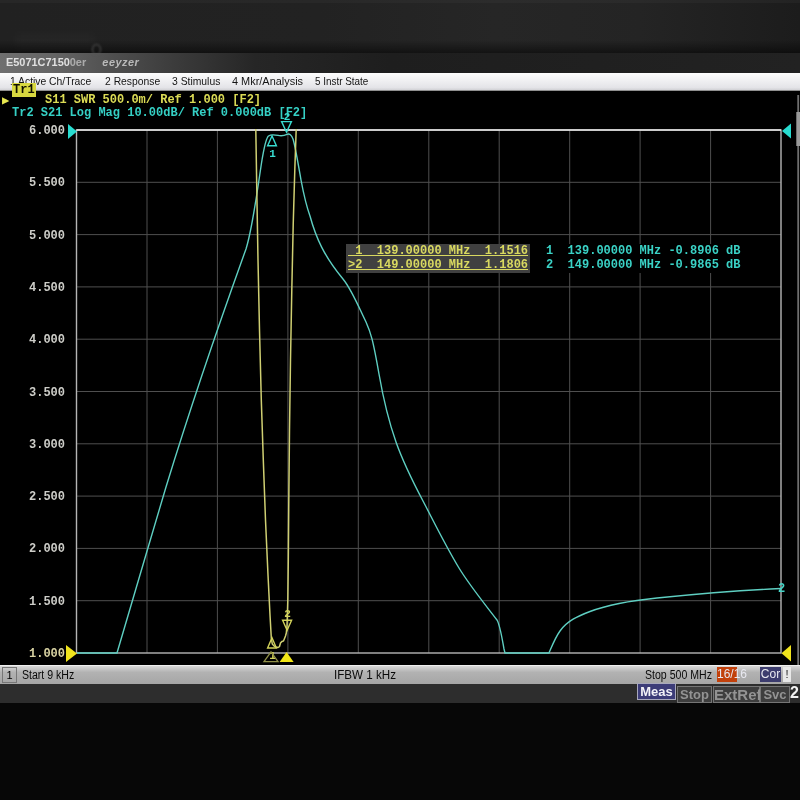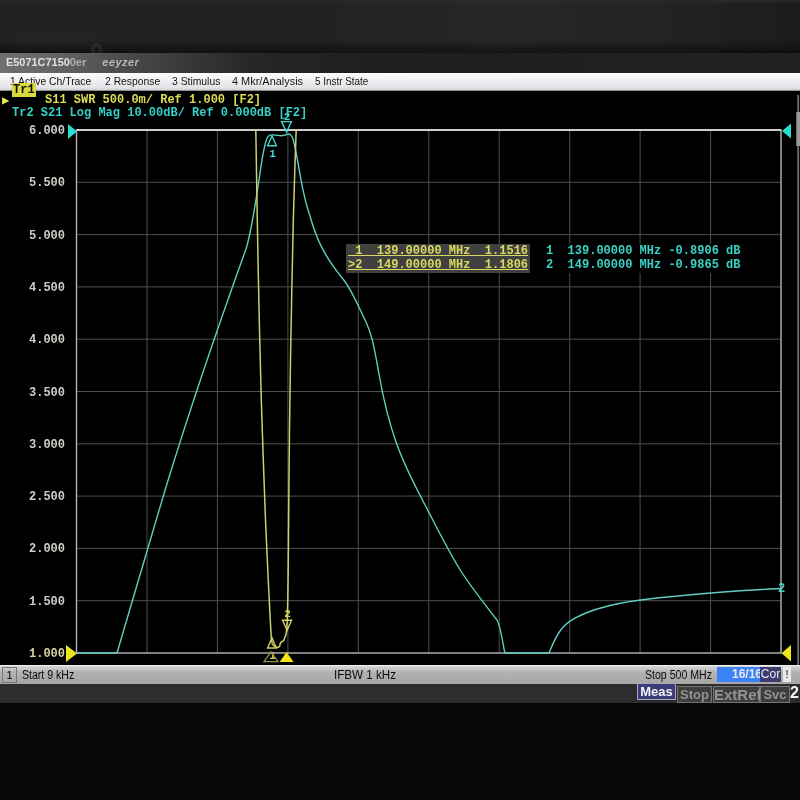--- a/index.html
+++ b/index.html
@@ -138,22 +138,22 @@
   <div class="abs mono" style="left:543px;top:244px;background:#000;padding:1px 3px;color:#3ad2c6;font-size:12px;line-height:13.5px;white-space:pre;">1  139.00000 MHz -0.8906 dB
 2  149.00000 MHz -0.9865 dB</div>
 
   <div class="abs" style="left:0;top:665px;width:800px;height:18px;
      background:linear-gradient(to bottom,#d8d8d8,#b2b2b2 35%,#a6a6a6);border-top:1px solid #eee;border-bottom:1px solid #4a4a4a;"></div>
   <div class="abs" style="left:2px;top:667px;width:13px;height:14px;border:1px solid #777;
      color:#000;font-size:11px;text-align:center;line-height:14px;">1</div>
   <div class="abs" style="left:22px;top:668px;color:#0a0a0a;font-size:12px;transform:scaleX(.88);transform-origin:0 0;white-space:nowrap;">Start 9 kHz</div>
   <div class="abs" style="left:334px;top:668px;color:#0a0a0a;font-size:12px;transform:scaleX(.97);transform-origin:0 0;white-space:nowrap;">IFBW 1 kHz</div>
   <div class="abs" style="left:645px;top:668px;color:#0a0a0a;font-size:12px;transform:scaleX(.88);transform-origin:0 0;white-space:nowrap;">Stop 500 MHz</div>
-  <div class="abs" style="left:717px;top:666.5px;width:60px;height:15px;background:#3b82f6;color:#e8e8f0;
-     font-size:12px;text-align:center;line-height:15px;font-weight:bold;">16/16</div>
+  <div class="abs" style="left:717px;top:666.5px;width:20px;height:15px;background:#c2410c;color:#e8e8f0;
+     font-size:12px;text-align:center;line-height:15px;">16/16</div>
   <div class="abs" style="left:760px;top:666.5px;width:21px;height:15px;background:#3c3c6e;color:#e8e8f0;
      font-size:12px;text-align:center;line-height:15px;">Cor</div>
   <div class="abs" style="left:783px;top:666.5px;width:8px;height:15px;background:#e8e8e8;color:#222;
      font-size:11px;text-align:center;line-height:15px;">!</div>
 
   <div class="abs" style="left:0;top:684px;width:800px;height:19px;background:#2d2d2d;"></div>
   <div class="abs" style="left:637px;top:683px;width:37px;height:15px;background:#3c3c78;border:1px solid #a8a8bc;
      color:#f2f2f8;font-size:13px;font-weight:bold;text-align:center;line-height:15px;">Meas</div>
   <div class="abs" style="left:677px;top:685.5px;width:33px;height:15px;background:#3e3e3e;border:1px solid #757575;
      color:#939393;font-size:13px;font-weight:bold;text-align:center;line-height:15px;">Stop</div>

